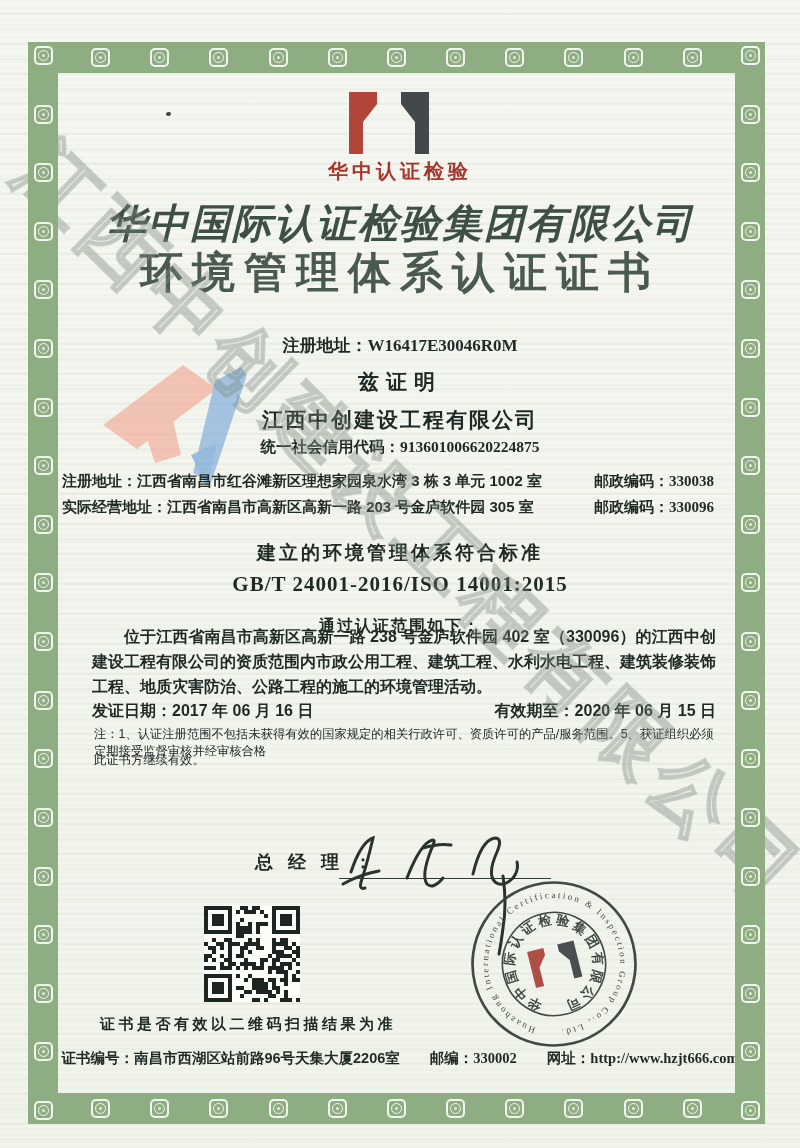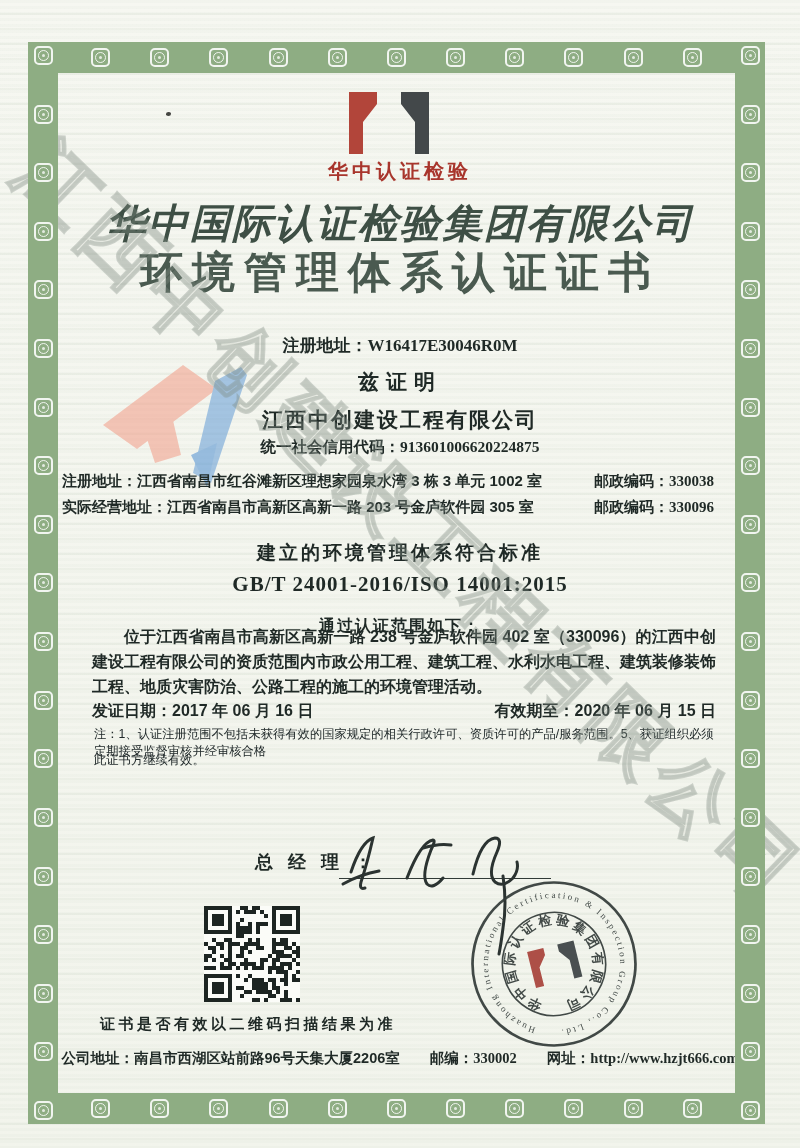--- a/index.html
+++ b/index.html
@@ -408,21 +408,21 @@
     <text font-size="14.5" font-weight="bold" fill="#333b39" letter-spacing="1">
       <textPath href="#sealCn" textLength="252">华中国际认证检验集团有限公司</textPath>
     </text>
     <g transform="translate(68,75) scale(0.66)">
       <path d="M2,0 H30 V12 L16,30 V62 H2 Z" fill="#a8423a"></path>
       <path d="M82,0 H54 V12 L68,30 V62 H82 Z" fill="#3c4244"></path>
     </g>
   </svg>
 
   <div class="cline footer1">
-    <span>公司地址：</span><span>南昌市西湖区站前路96号天集大厦2206室</span><span class="gap"></span>
+    <span>证书编号：</span><span>南昌市西湖区站前路96号天集大厦2206室</span><span class="gap"></span>
     <span>邮编：</span><span class="latin">330002</span><span class="gap"></span>
     <span>网址：</span><span class="latin">http://www.hzjt666.com</span>
   </div>
 
   <div class="watermark">江西中创建设工程有限公司</div>
   <svg class="ptlogo" width="170" height="128" viewBox="0 0 170 128">
     <polygon points="8,62 88,2 122,26 42,86" fill="#f2a38f"></polygon>
     <polygon points="46,58 74,40 86,92 60,100" fill="#f2a38f"></polygon>
     <polygon points="120,18 146,4 152,12 116,120 98,110" fill="#6fa3d8"></polygon>
     <polygon points="96,92 122,80 112,124" fill="#5b97d4"></polygon>

